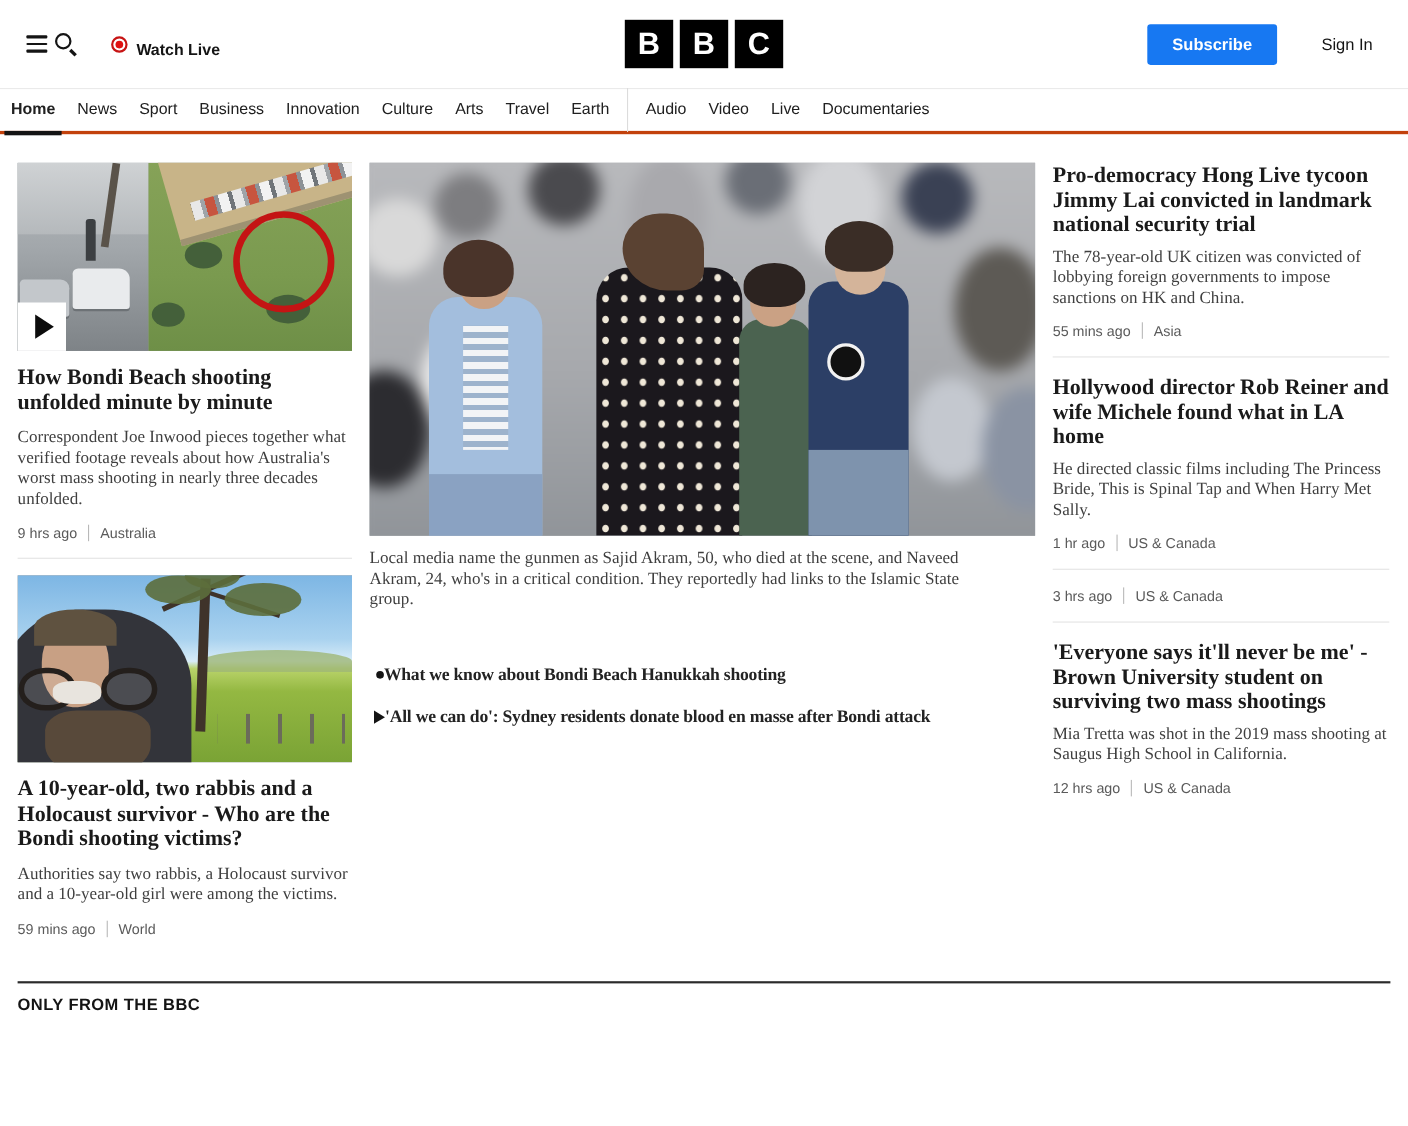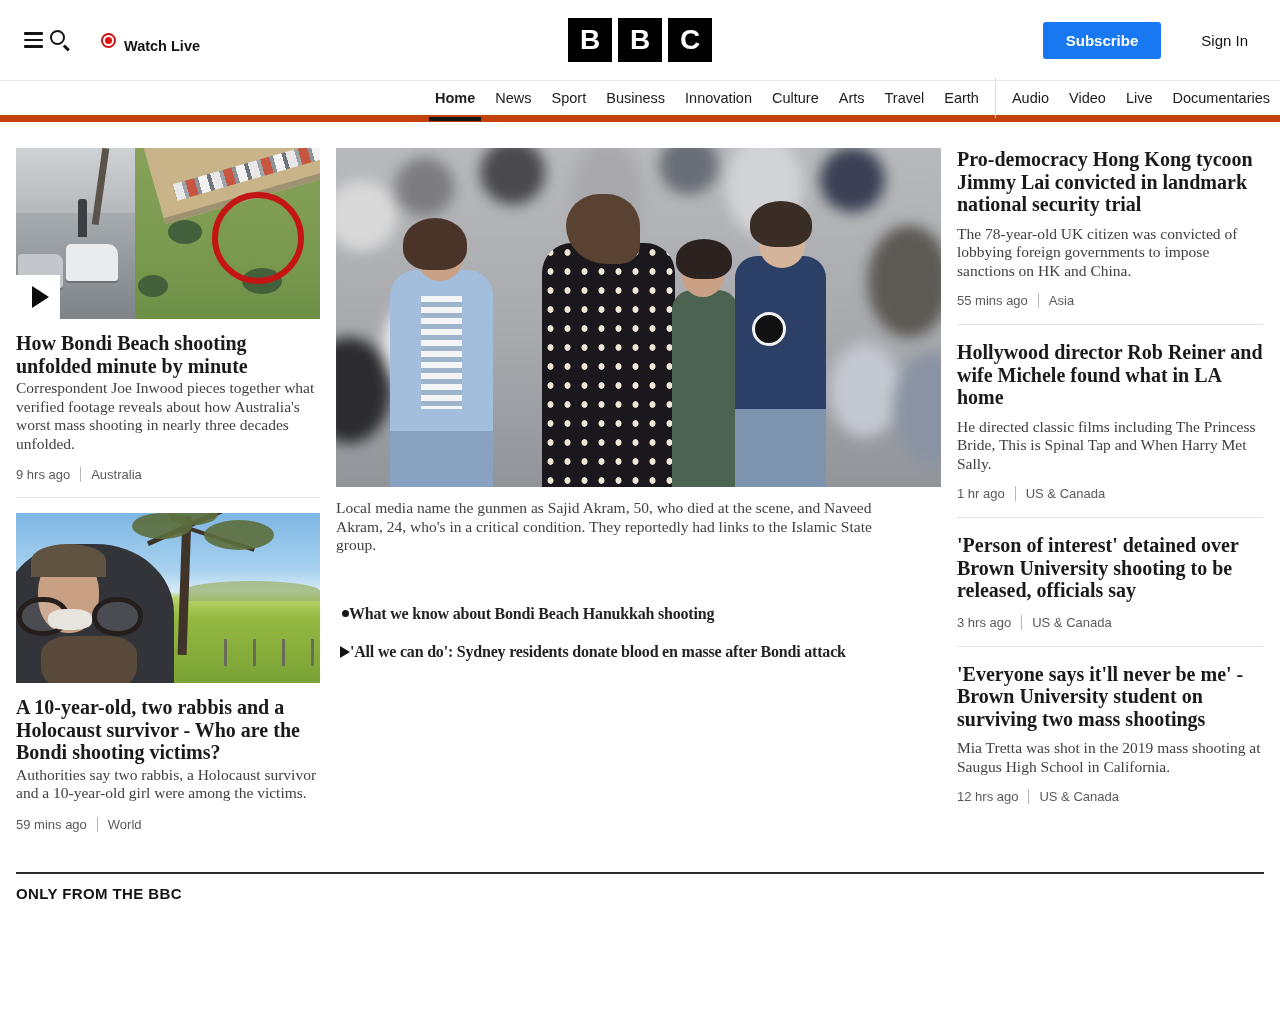--- a/index.html
+++ b/index.html
@@ -20,22 +20,22 @@
   .watch-live .wl-label { font-size:14.5px; font-weight:bold; color:#141414;margin-top:12px; }
   .bbc-logo { position:absolute; left:50%; top:18px; transform:translateX(-50%); display:flex; gap:6px; }
   .bbc-logo .block { width:44px; height:44px; background:#000; color:#fff; display:flex; align-items:center; justify-content:center;
      font-size:28px; font-weight:bold; font-family:"Liberation Sans",sans-serif; }
   .header-right { margin-left:auto; display:flex; align-items:center; gap:40px; }
   .subscribe-btn { border:none; cursor:pointer; color:#fff; font-weight:bold; font-size:15px;
      padding:10px 23px; border-radius:3px; font-family:inherit; }
   .signin { font-size:15px; font-weight:normal; color:#141414; cursor:pointer; }
 
   
-  .nav { height:42px; border-top:1px solid #eaeaea; border-bottom:7px solid #c2410c;
-     display:flex; align-items:center; justify-content:flex-end; }
+  .nav { height:42px; border-top:1px solid #eaeaea; border-bottom:3px solid #c2410c;
+     display:flex; align-items:center; justify-content:flex-start; }
   .nav-item { font-size:14.5px; color:#202020; padding:0 10px; height:42px; display:flex; align-items:center; position:relative; cursor:pointer; }
   .nav-item.active { font-weight:bold; }
   .nav-item.active::after { content:""; position:absolute; left:4px; right:4px; bottom:-2px; height:4px; background:#141414; }
   .nav-sep { width:1px; height:40px; background:#dcdcdc; margin:0 6px; }
 
   
   .main-grid { display:grid; grid-template-columns:304px 605px 306px; column-gap:16px; padding:0 16px; margin-top:26px; }
 
   .headline { font-family:"Liberation Serif","DejaVu Serif",serif; font-weight:bold; color:#1a1a1a; cursor:pointer; }
   .headline.small { font-size:20px; line-height:22.5px; }
@@ -116,21 +116,21 @@
   .sC-f1-jeans { position:absolute; left:0; bottom:0; width:100%; height:26%; background:#8aa2c2; }
   .sC-f2-body { position:absolute; left:34%; bottom:0; width:22%; height:72%; background:#1b181d; border-radius:30px 30px 0 0;
      background-image:radial-gradient(#efe7d7 2.6px, transparent 3.4px); background-size:17px 19px; }
   .sC-f3-body { position:absolute; left:55.5%; bottom:0; width:11%; height:58%; background:#4b6350; border-radius:20px 20px 0 0; }
   .sC-f4-body { position:absolute; left:66%; bottom:0; width:15%; height:68%; background:#2c3f66; border-radius:22px 22px 0 0; }
   .sC-f4-patch { position:absolute; left:18%; top:24%; width:34px; height:34px; background:#111; border-radius:50%; border:3px solid #f2f2f2; }
   .sC-f4-jeans { position:absolute; left:0; bottom:0; width:100%; height:34%; background:#7e93ad; }
 
   
   .story-block .headline { margin-top:13px; }
-  .story-block .summary { margin-top:2px; }
+  .story-block .summary { margin-top:12px; }
   .story-block .meta { margin-top:14px; }
   .left-col .col-hr { margin:15px 0 15px; }
 
   .center-col .main-headline { font-family:"Liberation Serif","DejaVu Serif",serif; font-weight:bold;
      font-size:27px; line-height:32px; margin-top:13px; cursor:pointer; }
   .live-badge-icon { display:inline-block; width:19px; height:19px; border:3px solid #e01111; border-radius:50%;
      position:relative; vertical-align:-1px; margin-right:4px; }
   .live-badge-icon::after { content:""; position:absolute; inset:2.5px; background:#e01111; border-radius:50%; }
   .live-badge-text { font-family:"Liberation Sans",sans-serif; font-weight:bold; margin-right:8px; }
   .center-col .summary { margin-top:12px; width:92%; }
@@ -296,21 +296,21 @@
       <div class="related-item">
         <span class="bullet-play"></span>
         <span>'All we can do': Sydney residents donate blood en masse after Bondi attack</span>
       </div>
     </div>
   </div>
 
   <div class="right-col">
 
     <div class="story-block">
-      <div class="headline small">Pro-democracy Hong Kong tycoon Jimmy Lai convicted in landmark national security trial</div>
+      <div class="headline small">Pro-democracy Hong Live tycoon Jimmy Lai convicted in landmark national security trial</div>
       <div class="summary">The 78-year-old UK citizen was convicted of lobbying foreign governments to impose sanctions on HK and China.</div>
       <div class="meta">
         <span>55 mins ago</span>
         <span class="vsep"></span>
         <span class="cat">Asia</span>
       </div>
     </div>
     <hr class="col-hr">
 
     <div class="story-block">
@@ -318,21 +318,20 @@
       <div class="summary">He directed classic films including The Princess Bride, This is Spinal Tap and When Harry Met Sally.</div>
       <div class="meta">
         <span>1 hr ago</span>
         <span class="vsep"></span>
         <span class="cat">US &amp; Canada</span>
       </div>
     </div>
     <hr class="col-hr">
 
     <div class="story-block">
-      <div class="headline small">'Person of interest' detained over Brown University shooting to be released, officials say</div>
       <div class="meta">
         <span>3 hrs ago</span>
         <span class="vsep"></span>
         <span class="cat">US &amp; Canada</span>
       </div>
     </div>
     <hr class="col-hr">
 
     <div class="story-block">
       <div class="headline small">'Everyone says it'll never be me' - Brown University student on surviving two mass shootings</div>

